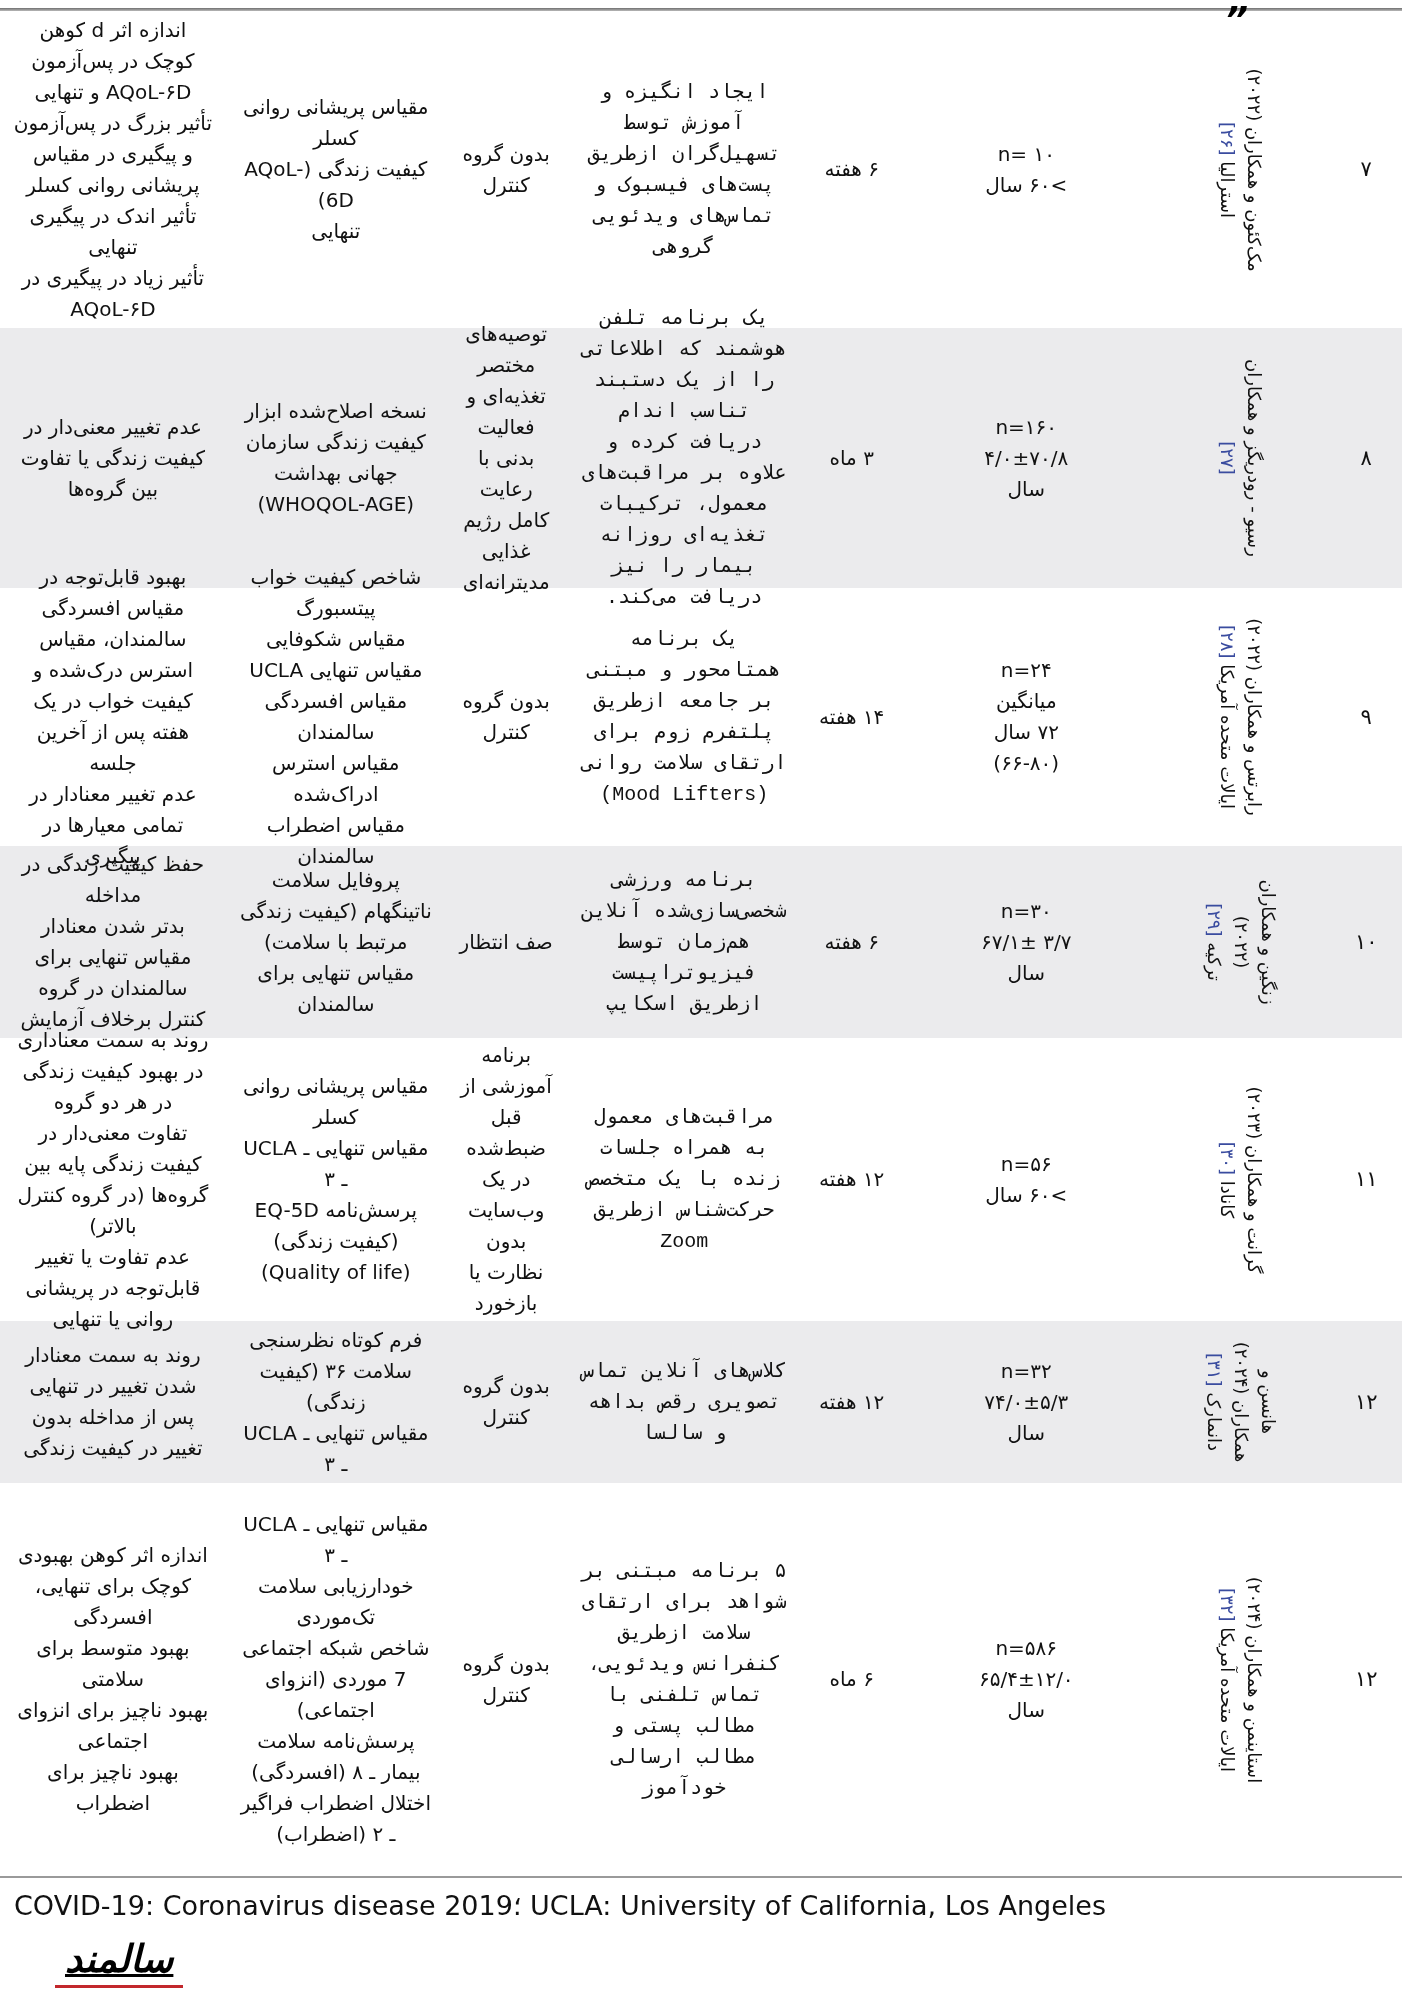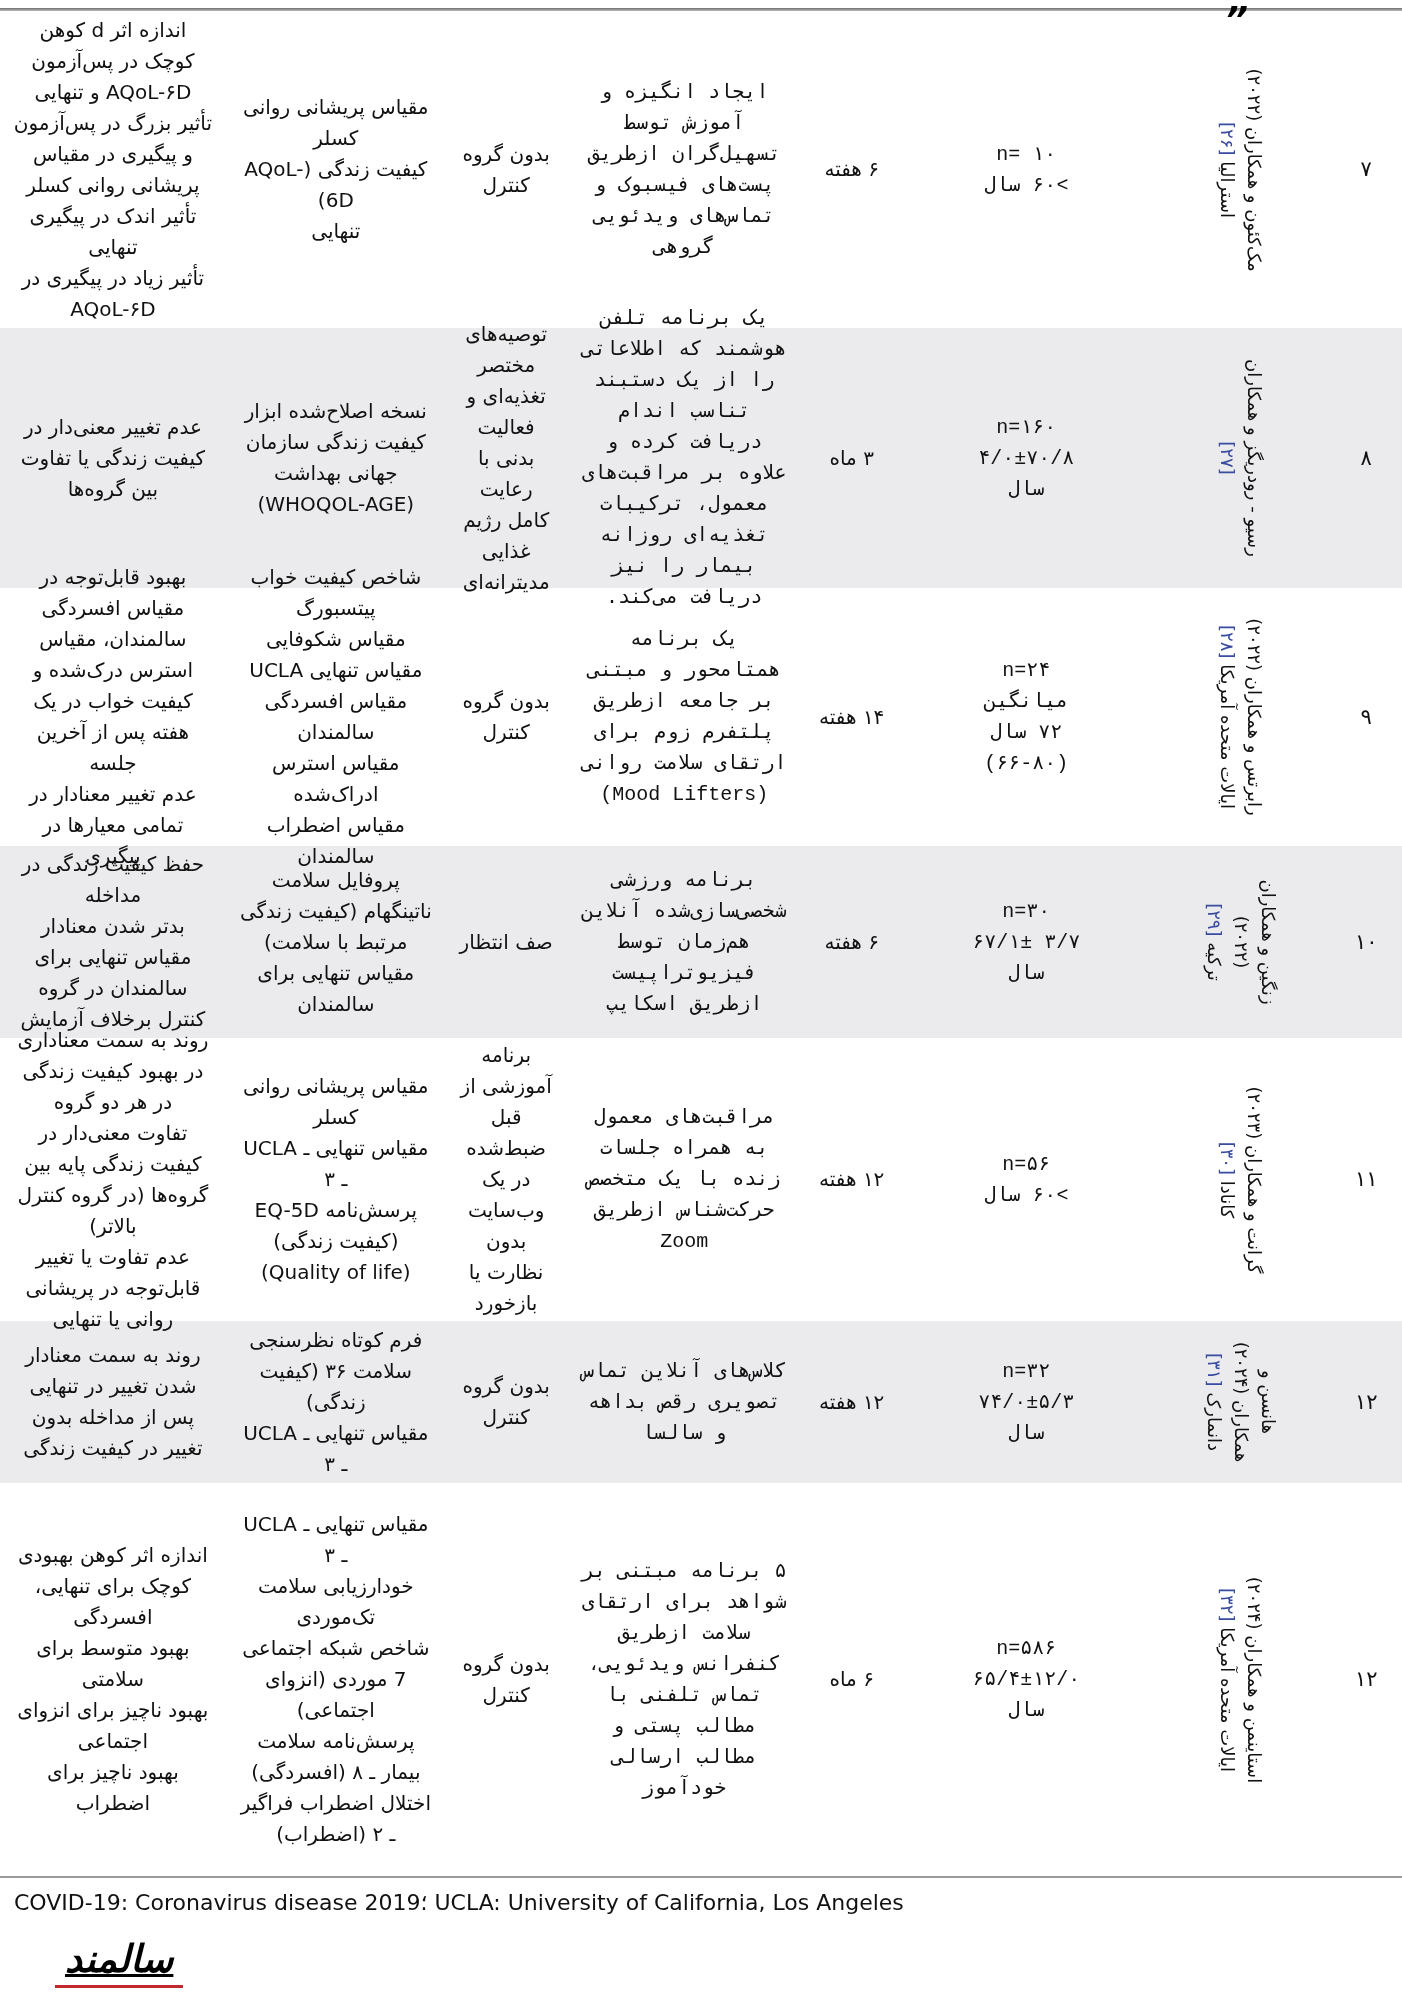--- a/index.html
+++ b/index.html
@@ -21,39 +21,39 @@
   }
   .trow{display:flex;width:100%;box-sizing:border-box;}
   .trow.shaded{background:#EBEBED;}
   .cell{
     box-sizing:border-box;display:flex;flex-direction:column;
     align-items:center;justify-content:center;text-align:center;
     padding:21px 12px;font-size:20px;line-height:1.55;
   }
   .col-num{width:5.1%;font-size:21px;}
   .col-author{width:12.8%;position:relative;padding:0;}
-  .col-sample{width:17.8%;font-family:Liberation Mono, monospace;}
+  .col-sample{width:17.8%;}
   .col-dur{width:7.1%;}
   .col-int{width:16.8%;font-family:Liberation Mono, monospace;}
   .col-ctl{width:8.6%;}
   .col-ins{width:15.7%;}
   .col-res{width:16.1%;}
   .author-inner{
     position:absolute;top:50%;left:50%;
     transform:translate(-50%,-50%) rotate(90deg);
     direction:rtl;text-align:center;font-size:18px;line-height:1.5;
   }
   .ref{cursor:pointer;}
   .ln{width:100%;}
   .bottom-rule{
     position:absolute;top:1876px;left:0;width:1402px;height:2px;background:#9a9a9a;
   }
   .footer{
     position:absolute;top:1890px;left:14px;width:1300px;
-    font-size:22px;color:#111;text-align:left;
+    font-size:27px;color:#111;text-align:left;
   }
   .logo{
     position:absolute;top:1936px;left:55px;
     font-family:"DejaVu Serif","Liberation Serif",serif;
     font-style:italic;font-weight:bold;font-size:38px;
     padding:0 10px 4px 10px;border-bottom:3px solid #C2272C;color:#000;text-decoration:underline;
   }
 </style>
 </head>
 <body>

